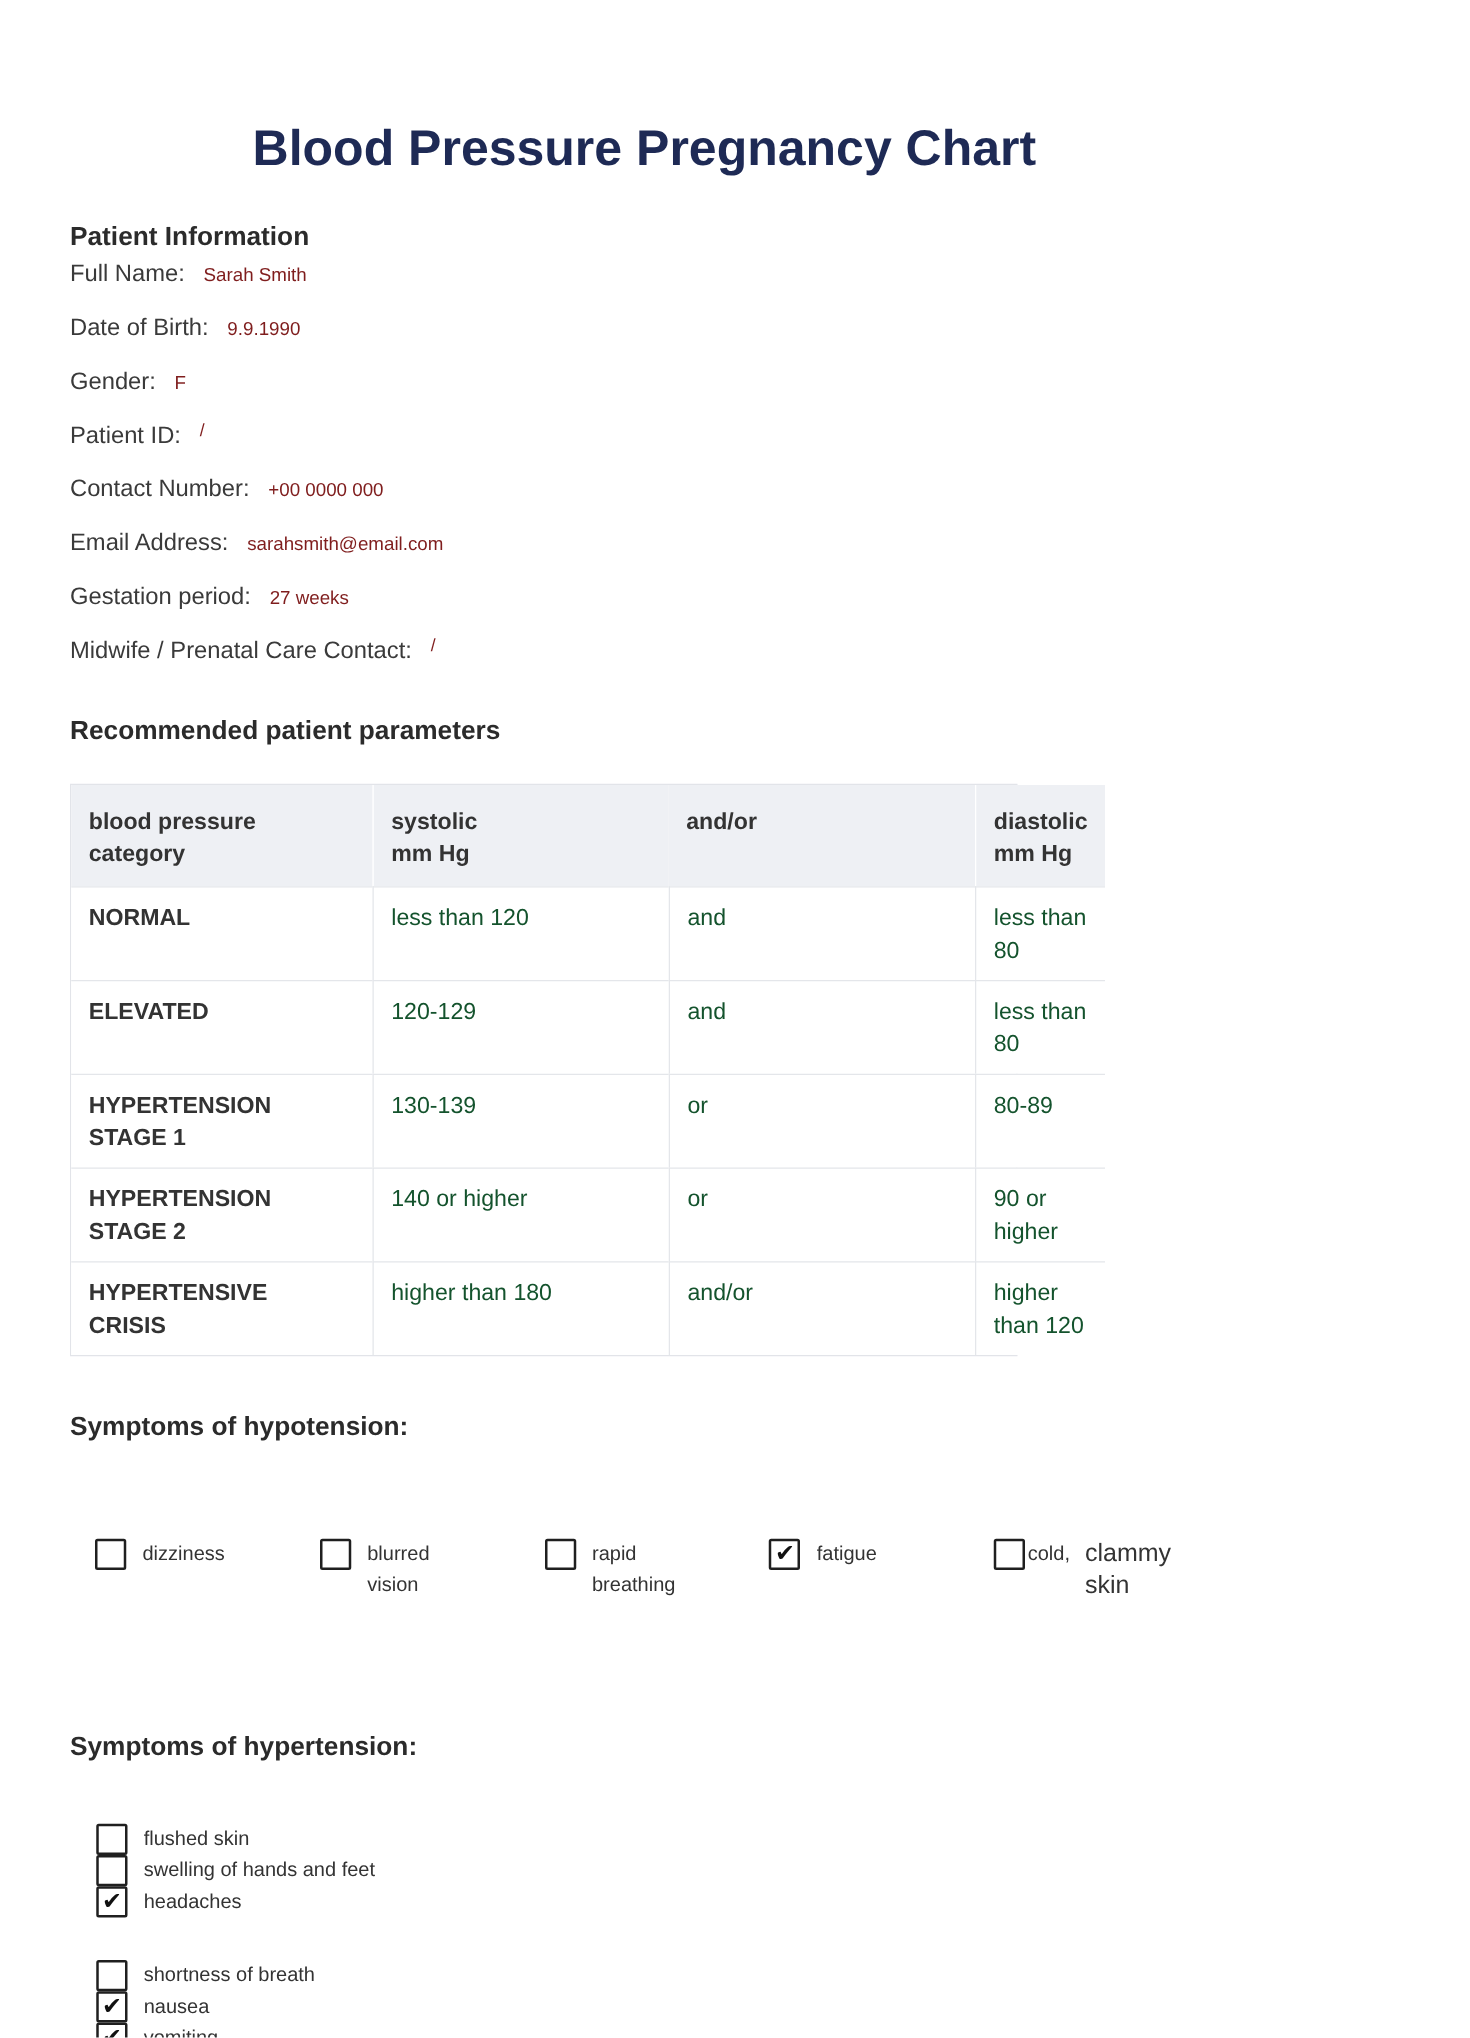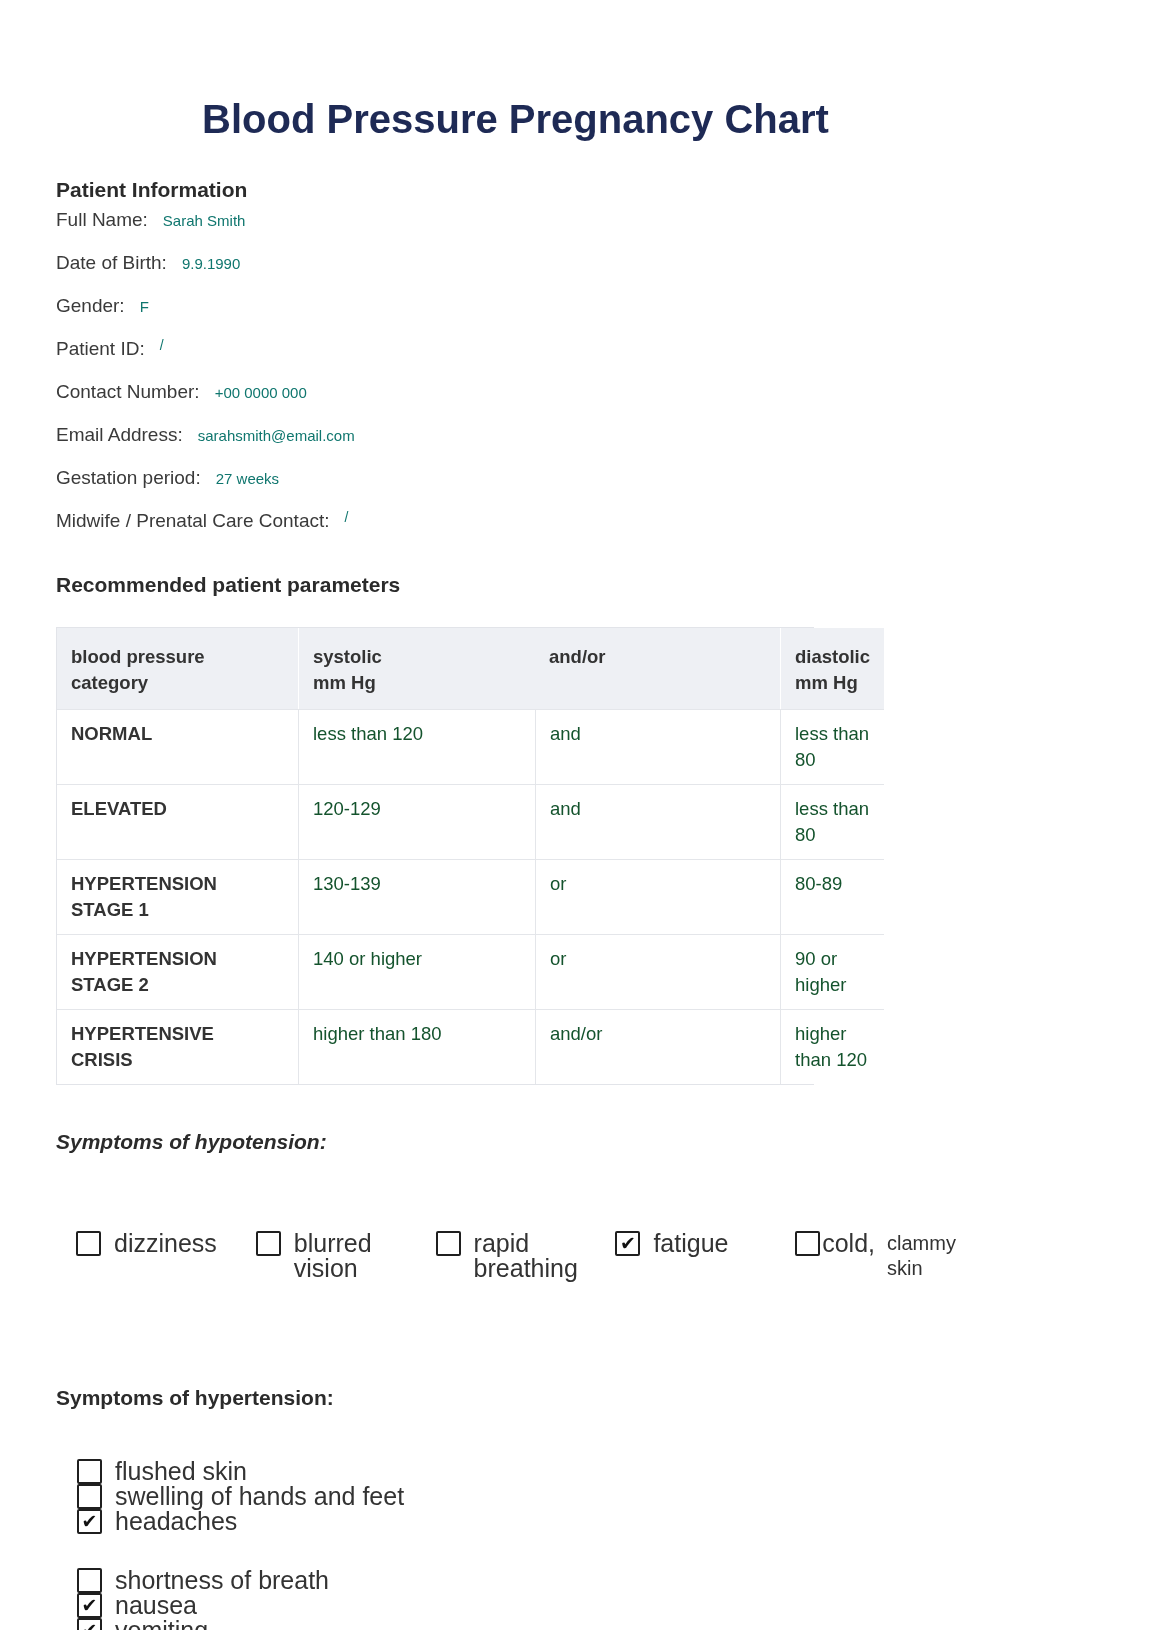--- a/index.html
+++ b/index.html
@@ -16,28 +16,28 @@
     font-size:40px;line-height:48px;font-weight:bold;
     color:#1e2a55;text-align:center;letter-spacing:0;
   }
 
   
   h2.section-heading{
     margin:0;font-size:21px;line-height:19px;font-weight:bold;color:#2b2b2b;
   }
   h2.patient-heading{margin-top:37px;}
   h2.params-heading{margin-top:22px;}
-  h2.hypo-heading{margin-top:47px;font-style:italic;}
+  h2.hypo-heading{margin-top:47px;}
   h2.hyper-heading{margin-top:107px;}
 
   
   .fields{margin-top:10px;}
   .field{height:43px;display:flex;align-items:baseline;text-align:right;}
   .field-label{font-size:19px;color:#3a3a3a;}
-  .field-value{font-size:15px;color:#0f766e;margin-left:15px;}
+  .field-value{font-size:15px;color:#7f1d1d;margin-left:15px;}
   .field-value.slash{font-size:14px;position:relative;top:-5px;}
 
   
   .bp-table{
     margin-top:33px;width:758px;box-sizing:border-box;
     display:grid;grid-template-columns:241px 237px 245px 1fr;
     border:1px solid #e2e4e9;
   }
   .cell{
     padding:11px 14px;font-size:18.5px;line-height:26px;
@@ -63,21 +63,21 @@
 
   .chk-item{display:flex;align-items:flex-start;}
   .checkbox{
     width:25px;height:25px;box-sizing:border-box;flex:0 0 25px;
     border:2px solid #1f1f1f;border-radius:2px;background:#ffffff;
     display:flex;align-items:center;justify-content:center;
     font-size:19px;font-weight:bold;color:#111111;line-height:1;
     cursor:pointer;
   }
   .chk-label{
-    margin-left:13px;font-size:25px;line-height:25px;color:#333333;
+    margin-left:13px;font-size:16px;line-height:25px;color:#333333;
     white-space:pre-line;
   }
   .chk-item.tight .chk-label{margin-left:2px;}
   .chk-label2{margin-left:12px;font-size:20px;line-height:25px;color:#333333;}
 </style>
 </head>
 <body>
 
 <div class="content">
 

